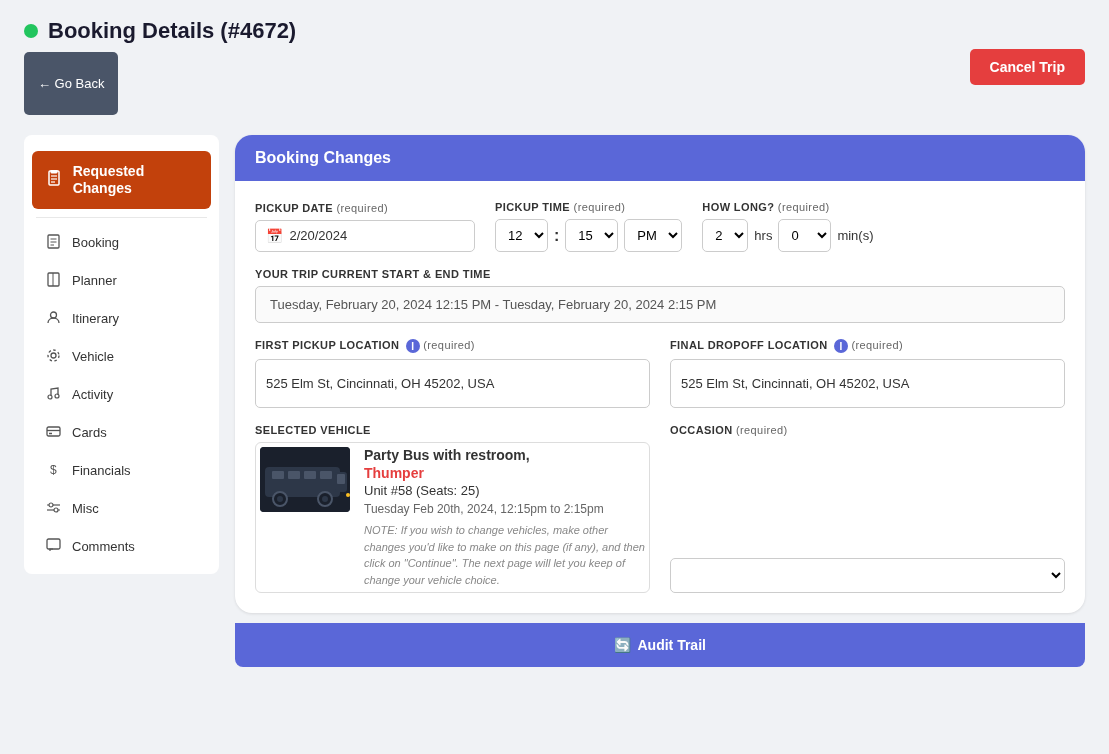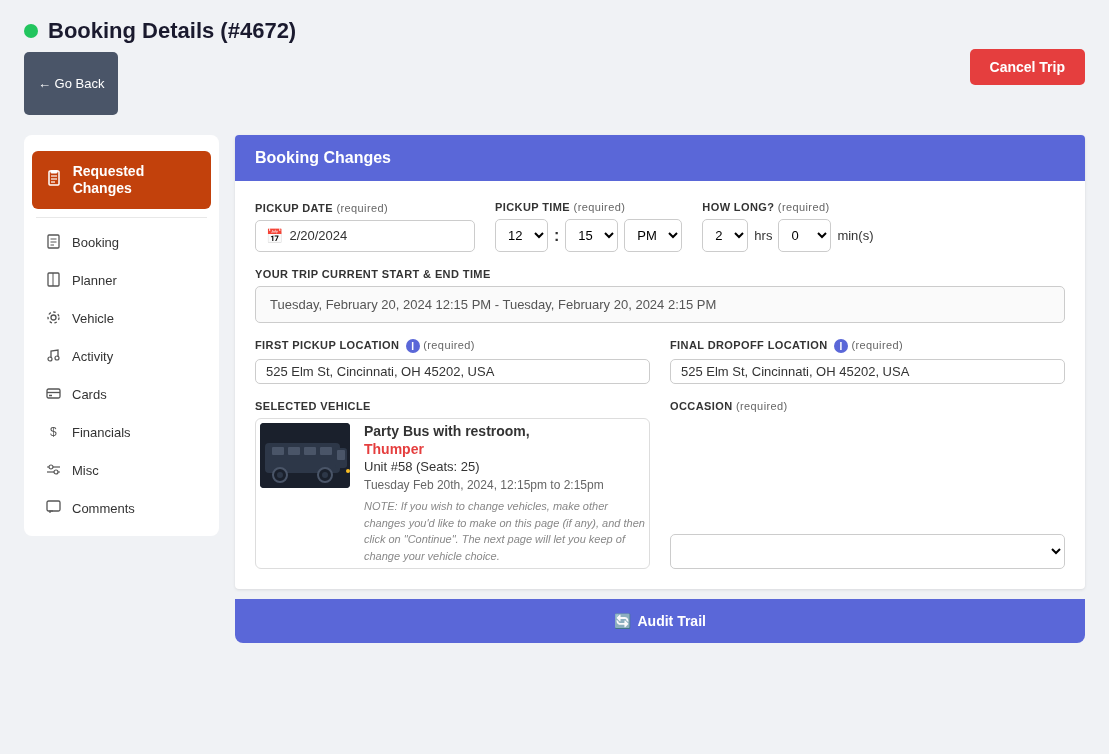--- a/index.html
+++ b/index.html
@@ -125,21 +125,21 @@
     }
     
     .right-panel {
       flex: 1;
       display: flex;
       flex-direction: column;
       gap: 0;
     }
     .booking-changes-card {
       background: white;
-      border-radius: 4px;
+      border-radius: 17px;
       overflow: hidden;
       box-shadow: 0 1px 3px rgba(0,0,0,0.1);
     }
     .card-header {
       background: #5a67d8;
       padding: 14px 20px;
     }
     .card-header-title {
       color: white;
       font-size: 16px;
@@ -257,21 +257,21 @@
     }
     .location-group {
       flex: 1;
       display: flex;
       flex-direction: column;
       gap: 6px;
     }
     .location-input {
       border: 1px solid #ccc;
       border-radius: 5px;
-      padding: 4px 10px;
+      padding: 16px 10px;
       font-size: 13px;
       color: #333;
       background: white;
       width: 100%;
     }
     .info-icon {
       display: inline-flex;
       align-items: center;
       justify-content: center;
       width: 14px;
@@ -443,20 +443,29 @@
         <span class="sidebar-label">Booking</span>
       </div>
       <div class="sidebar-item">
         <span class="sidebar-icon">
           <svg width="15" height="15" viewBox="0 0 15 15" fill="none">
               <rect x="2" y="1" width="11" height="13" rx="1" stroke="#555" stroke-width="1.3" fill="none"></rect>
               <line x1="7" y1="1" x2="7" y2="14" stroke="#555" stroke-width="1"></line>
             </svg>
         </span>
         <span class="sidebar-label">Planner</span>
+      </div>
+      <div class="sidebar-item">
+        <span class="sidebar-icon">
+          <svg width="15" height="15" viewBox="0 0 15 15" fill="none">
+              <circle cx="7.5" cy="5" r="3" stroke="#555" stroke-width="1.3" fill="none"></circle>
+              <path d="M2 13c0-3 2.5-5 5.5-5s5.5 2 5.5 5" stroke="#555" stroke-width="1.3" fill="none"></path>
+            </svg>
+        </span>
+        <span class="sidebar-label">Itinerary</span>
       </div>
       <div class="sidebar-item">
         <span class="sidebar-icon">
           <svg width="15" height="15" viewBox="0 0 15 15" fill="none">
               <circle cx="7.5" cy="7.5" r="2.5" stroke="#555" stroke-width="1.3" fill="none"></circle>
               <circle cx="7.5" cy="7.5" r="5.5" stroke="#555" stroke-width="1.3" fill="none" stroke-dasharray="2.5 2.5"></circle>
             </svg>
         </span>
         <span class="sidebar-label">Vehicle</span>
       </div>

